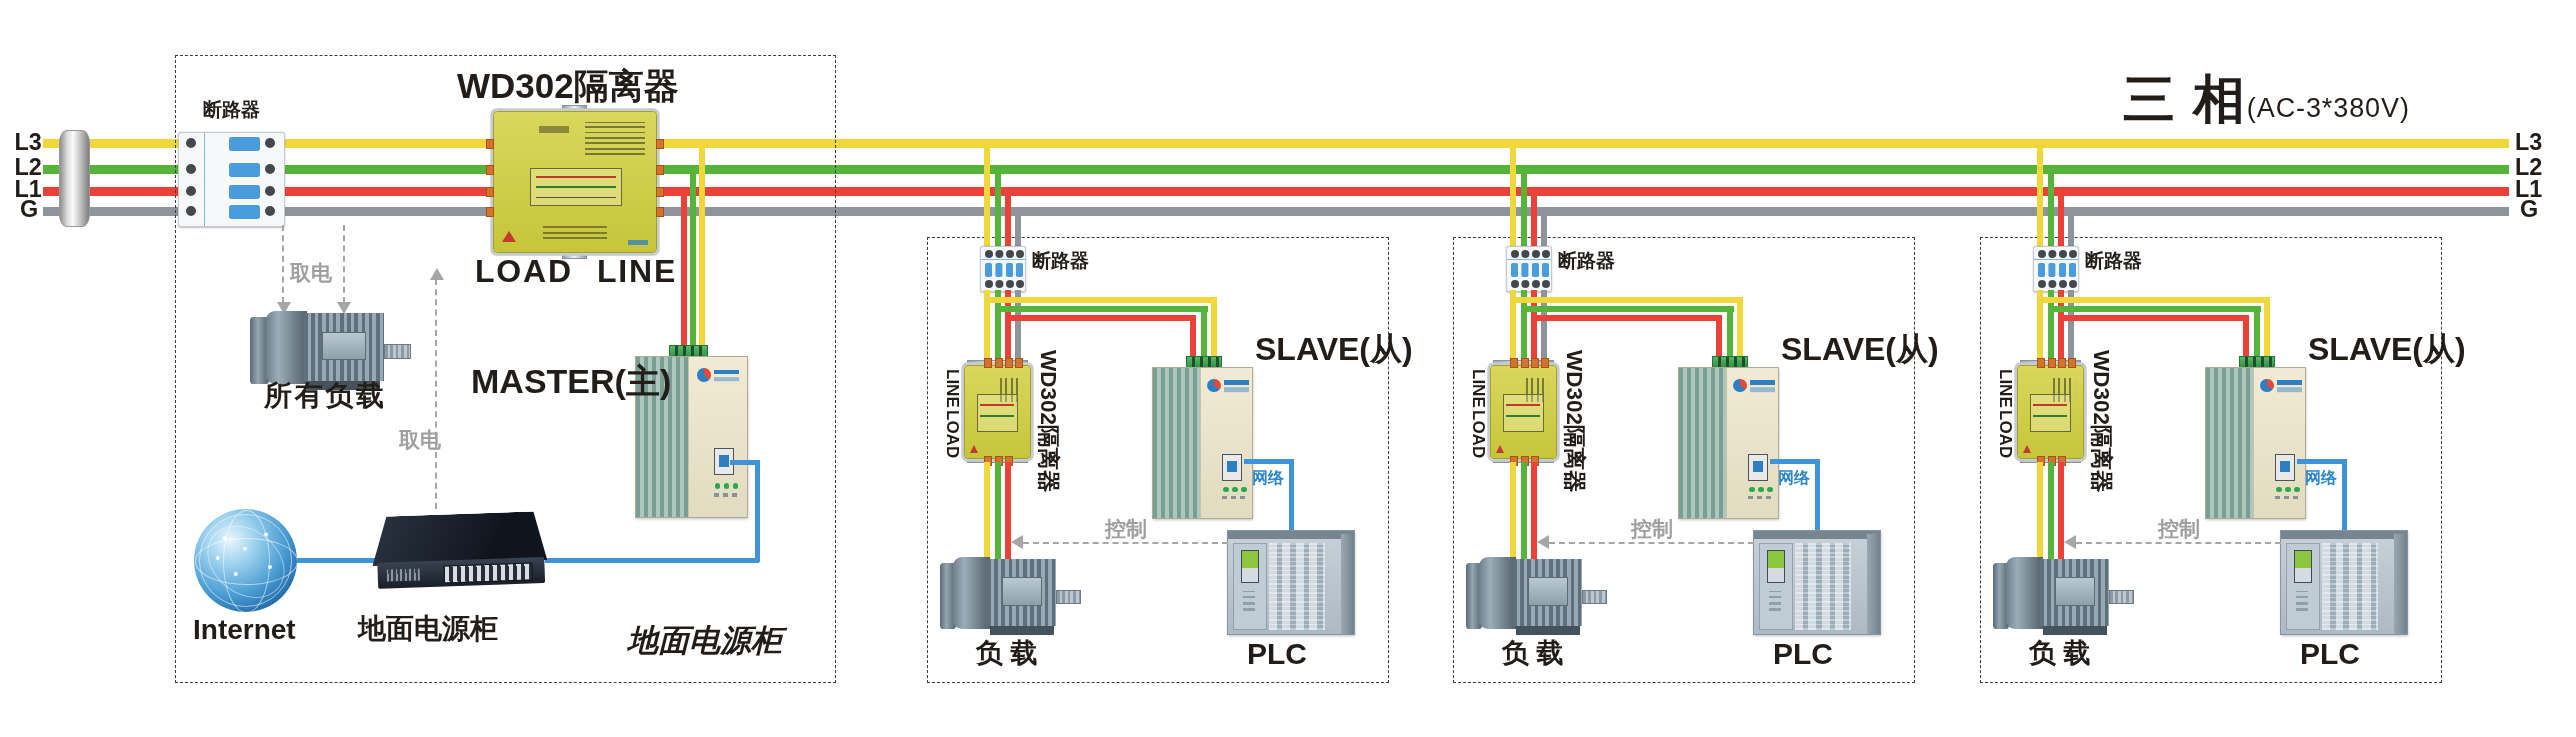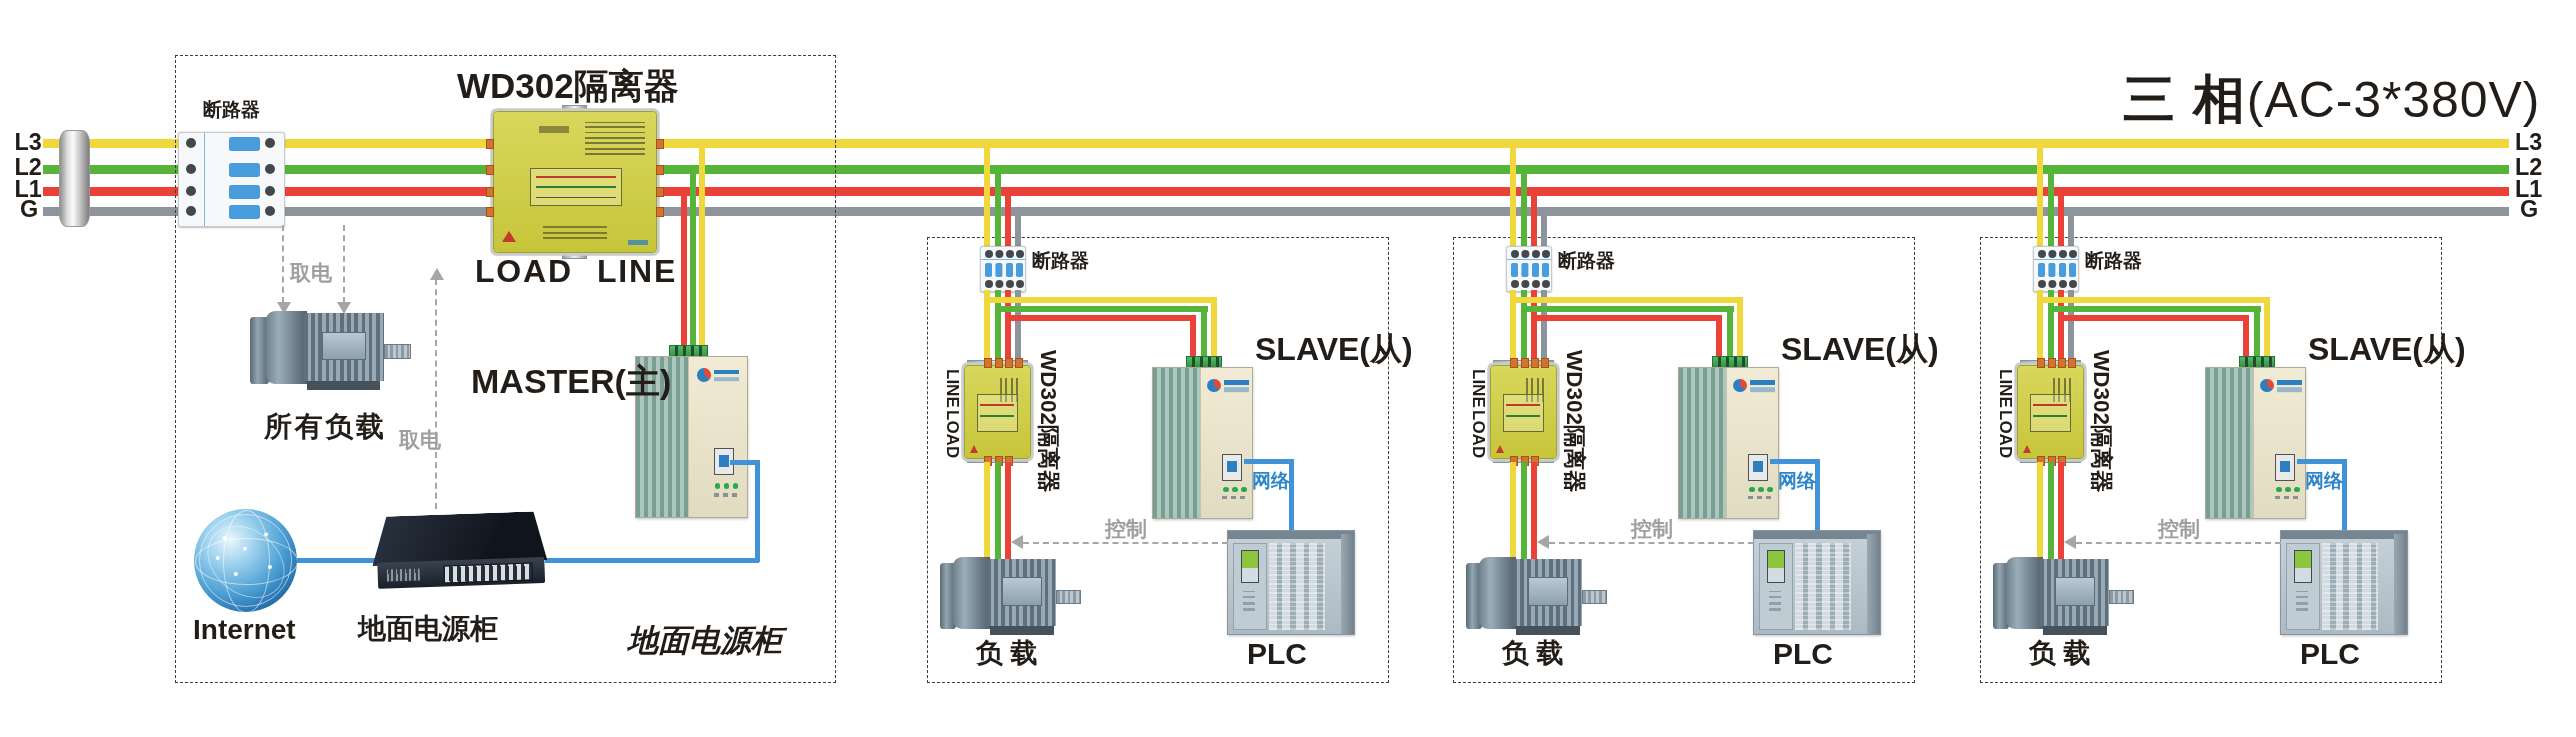--- a/index.html
+++ b/index.html
@@ -7,21 +7,21 @@
   .abs{position:absolute;}
   
   .w{position:absolute;}
   .hw{height:9px;}
   .vw{width:6.3px;}
   .c-y{background:#f0d73c;} .c-g{background:#56b43a;} .c-r{background:#ea4238;} .c-gy{background:#8e949b;}
   .c-b{background:#3f93d6;}
   
   .lbl{position:absolute;font-weight:bold;color:#221d18;white-space:nowrap;line-height:1.05;}
   .ann{position:absolute;color:#9f9f9f;font-size:21px;font-weight:bold;white-space:nowrap;}
-  .netlbl{position:absolute;color:#2e86c8;font-size:19px;font-weight:bold;white-space:nowrap;}
+  .netlbl{position:absolute;color:#2e86c8;font-size:16px;font-weight:bold;white-space:nowrap;}
   .vtext{position:absolute;transform-origin:0 0;transform:rotate(90deg);white-space:nowrap;font-weight:bold;color:#221d18;line-height:1;}
   .dashbox{position:absolute;border:1.8px dashed #3c3c3c;}
   .dashV{position:absolute;width:0;border-left:2.7px dashed #a6a6a6;}
   .dashH{position:absolute;height:0;border-top:2.7px dashed #a6a6a6;}
   .tri-up{position:absolute;width:0;height:0;border-left:7.2px solid transparent;border-right:7.2px solid transparent;border-bottom:12.6px solid #a6a6a6;}
   .tri-down{position:absolute;width:0;height:0;border-left:7.2px solid transparent;border-right:7.2px solid transparent;border-top:12.6px solid #a6a6a6;}
   .tri-left{position:absolute;width:0;height:0;border-top:7.2px solid transparent;border-bottom:7.2px solid transparent;border-right:12.6px solid #a6a6a6;}
   
   .sleeve{position:absolute;background:linear-gradient(90deg,#8e8e8e,#dcdcdc 25%,#fbfbfb 45%,#cfcfcf 65%,#7d7d7d);border:0.9px solid #9a9a9a;border-radius:8px/12.6px;}
   
@@ -82,21 +82,21 @@
   
   .globe{position:absolute;border-radius:50%;background:radial-gradient(circle at 35% 30%,#eaf6fd 0%,#9ed2ee 25%,#4d9fd4 55%,#1f6aa8 80%,#15517f);overflow:hidden;}
   .globe .g1{position:absolute;inset:5%;border:1.8px solid rgba(255,255,255,.55);border-radius:50%;}
   .globe .g2{position:absolute;left:28%;top:1%;width:44%;height:98%;border:1.8px solid rgba(255,255,255,.55);border-radius:50%;}
   .globe .g3{position:absolute;left:1%;top:28%;width:98%;height:44%;border:1.8px solid rgba(255,255,255,.55);border-radius:50%;}
   .globe .g4{position:absolute;left:10%;top:20%;width:80%;height:60%;border:1.8px solid rgba(255,255,255,.45);border-radius:50%;transform:rotate(38deg);}
   .globe .gdots{position:absolute;left:28%;top:26%;width:4.5px;height:4.5px;border-radius:50%;background:#fff;box-shadow:20px 10.8px 0 #fff,41px -3.6px 0 #fff,10.8px 36px 0 #fff,45px 29px 0 #fff,-7.2px 20px 0 #fff;}
   
   .title{position:absolute;left:2123px;top:65px;white-space:nowrap;color:#221d18;}
   .title .t1{font-size:52px;font-weight:bold;letter-spacing:1.8px;}
-  .title .t2{font-size:50px;font-weight:500;letter-spacing:0.9px;}
+  .title .t2{font-size:27px;font-weight:500;letter-spacing:0.9px;}
 </style>
 </head>
 <body>
 
 <div id="canvas">
 
   <div class="w hw c-y" style="left:43px;top:139px;width:2466px;"></div>
   <div class="w hw c-g" style="left:43px;top:165px;width:2466px;"></div>
   <div class="w hw c-r" style="left:43px;top:187px;width:2466px;"></div>
   <div class="w hw c-gy" style="left:43px;top:207px;width:2466px;"></div>
@@ -189,21 +189,21 @@
     <div class="ann" style="left:224px;top:371px;">取电</div>
 
     <div class="motor" style="left:75px;top:256px;width:159px;height:79px;">
       <div class="m-flange"></div>
         <div class="m-cap"></div>
       <div class="m-body"></div>
         <div class="m-plate"></div>
       <div class="m-shaft"></div>
         <div class="m-foot"></div>
     </div>
-    <div class="lbl" style="left:89px;top:357px;font-size:28px;letter-spacing:2.7px;">所有负载</div>
+    <div class="lbl" style="left:89px;top:326px;font-size:28px;letter-spacing:2.7px;">所有负载</div>
 
     <div class="globe" style="left:19px;top:454px;width:103px;height:103px;">
       <div class="g1"></div>
         <div class="g2"></div>
       <div class="g3"></div>
         <div class="g4"></div>
       <div class="gdots"></div>
     </div>
     <div class="lbl" style="left:18px;top:560px;font-size:28px;">Internet</div>
 

